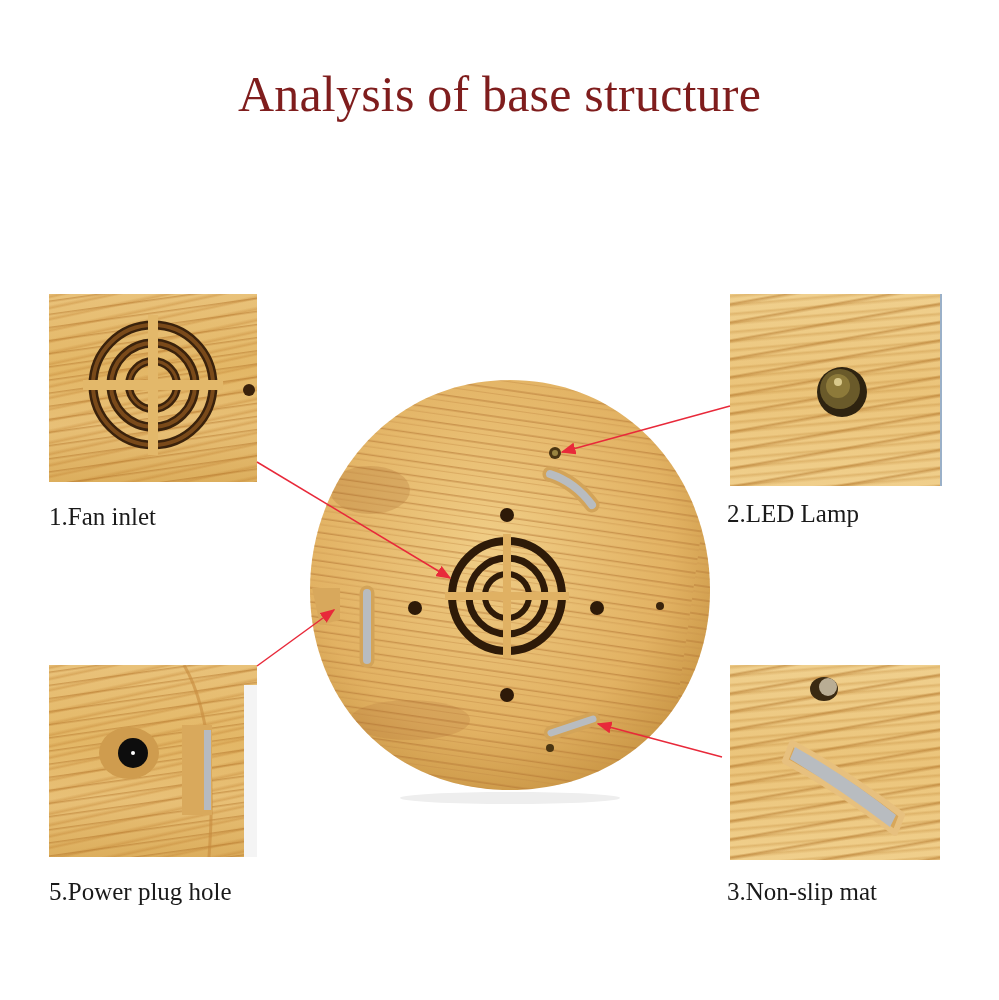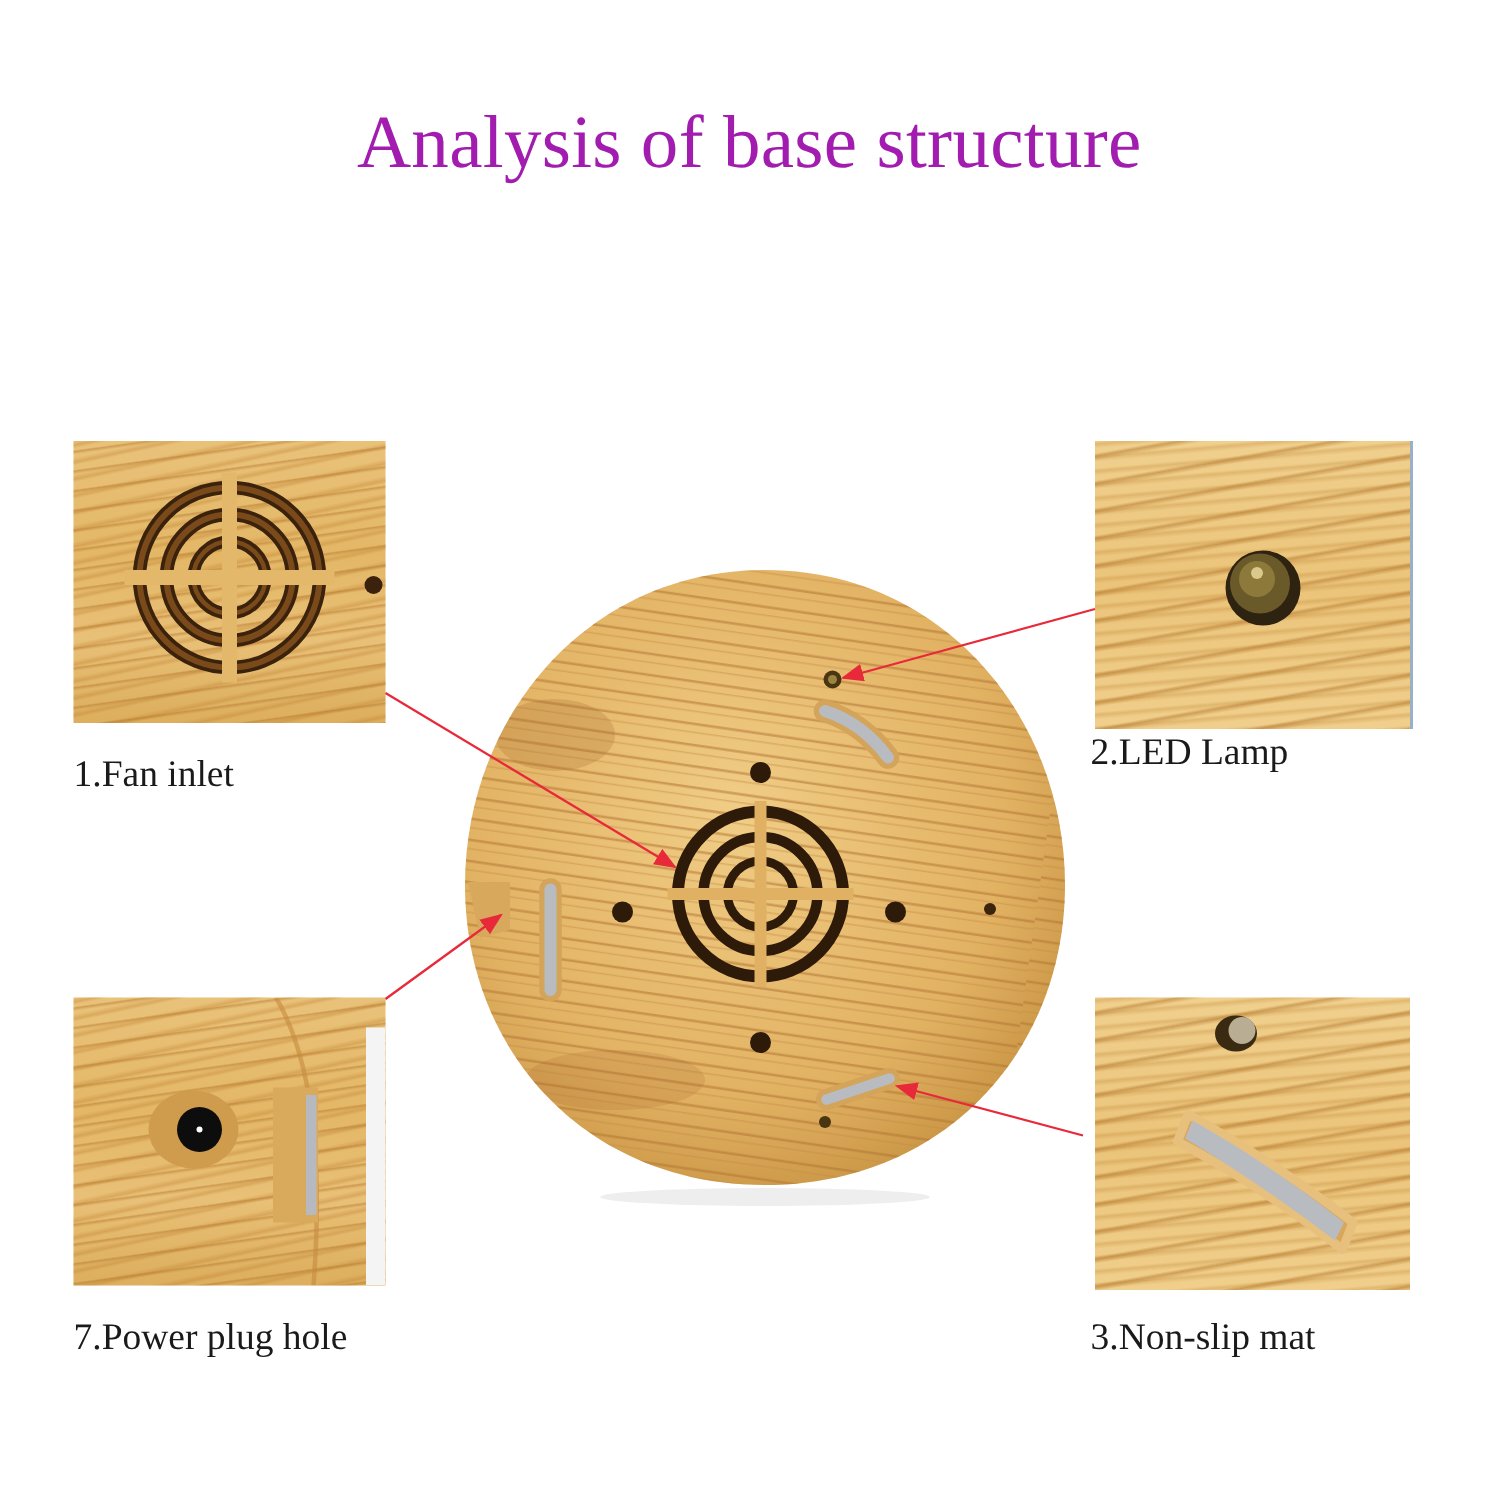--- a/index.html
+++ b/index.html
@@ -1,17 +1,17 @@
 <!DOCTYPE html>
 <html><head>
 <meta charset="utf-8">
 <style>
   html,body{margin:0;padding:0;background:#ffffff;}
   body{width:999px;height:1000px;position:relative;overflow:hidden;font-family:"Liberation Serif","DejaVu Serif",serif;color:#111;}
-  .title{position:absolute;left:0;right:0;top:62px;text-align:center;font-size:50px;line-height:64px;color:#a21caf;letter-spacing:0.2px;}
+  .title{position:absolute;left:0;right:0;top:62px;text-align:center;font-size:50px;line-height:64px;color:#7f1d1d;letter-spacing:0.2px;}
   .panel{position:absolute;overflow:hidden;}
   .caption{position:absolute;font-size:25px;color:#1a1a1a;white-space:nowrap;}
   .wood{background:
       repeating-linear-gradient(172deg, rgba(160,100,30,0.0) 0px, rgba(160,100,30,0.0) 6px, rgba(176,112,38,0.45) 7px, rgba(176,112,38,0.0) 9px, rgba(0,0,0,0) 13px),
       repeating-linear-gradient(168deg, rgba(200,140,60,0.0) 0px, rgba(190,125,45,0.35) 3px, rgba(200,140,60,0.0) 5px, rgba(0,0,0,0) 11px),
       linear-gradient(180deg,#e9c27a 0%,#e3b766 40%,#e8c077 70%,#dcae5d 100%);}
   .wood2{background:
       repeating-linear-gradient(170deg, rgba(0,0,0,0) 0px, rgba(0,0,0,0) 8px, rgba(180,120,45,0.55) 10px, rgba(0,0,0,0) 13px, rgba(0,0,0,0) 18px),
       repeating-linear-gradient(175deg, rgba(0,0,0,0) 0px, rgba(196,140,60,0.35) 2px, rgba(0,0,0,0) 5px, rgba(0,0,0,0) 9px),
       linear-gradient(180deg,#f0d08e 0%,#ebc47a 50%,#f0cf8c 100%);}
@@ -40,34 +40,34 @@
 <div class="caption" style="left:49px;top:503px;text-align:center;">1.Fan inlet</div>
 
 <div class="panel wood2" style="left:730px;top:294px;width:210px;height:192px;border-right:2px solid #9ab0c8;">
   <svg width="210" height="192">
     <circle cx="112" cy="98" r="25" fill="#2e2310"></circle>
     <circle cx="110" cy="95" r="20" fill="#6a5a2a"></circle>
     <circle cx="108" cy="92" r="12" fill="#8d7a3a"></circle>
     <circle cx="108" cy="88" r="4" fill="#d9c98c"></circle>
   </svg>
 </div>
-<div class="caption" style="left:727px;top:488px;">2.LED Lamp</div>
+<div class="caption" style="left:727px;top:500px;">2.LED Lamp</div>
 
 <div class="panel wood" style="left:49px;top:665px;width:208px;height:192px;">
   <svg width="208" height="192">
     <path d="M135 0 Q170 60 160 192" stroke="#c68a3e" stroke-width="3" fill="none" opacity="0.6"></path>
     <ellipse cx="80" cy="88" rx="30" ry="26" fill="#cf9c4e"></ellipse>
     <circle cx="84" cy="88" r="15" fill="#0d0d0d"></circle>
     <circle cx="84" cy="88" r="2" fill="#ffffff"></circle>
     <rect x="133" y="60" width="30" height="90" fill="#d9a95c"></rect>
     <rect x="155" y="65" width="7" height="80" fill="#b6bac0"></rect>
     <rect x="195" y="20" width="13" height="172" fill="#f4f4f4"></rect>
   </svg>
 </div>
-<div class="caption" style="left:49px;top:878px;">7.Power plug hole</div>
+<div class="caption" style="left:49px;top:878px;">5.Power plug hole</div>
 
 <div class="panel wood2" style="left:730px;top:665px;width:210px;height:195px;">
   <svg width="210" height="195">
     <ellipse cx="94" cy="24" rx="14" ry="12" fill="#3a2a12"></ellipse>
     <circle cx="98" cy="22" r="9" fill="#b9ad94"></circle>
     <path d="M62 78 Q120 110 172 150 L165 168 Q112 126 55 96 Z" fill="#d8a75a" stroke="#e7c07e" stroke-width="6" stroke-linejoin="round"></path>
     <path d="M65 82 Q118 112 166 150 L160 162 Q110 124 60 94 Z" fill="#b8bcc0"></path>
   </svg>
 </div>
 <div class="caption" style="left:727px;top:878px;">3.Non-slip mat</div>

